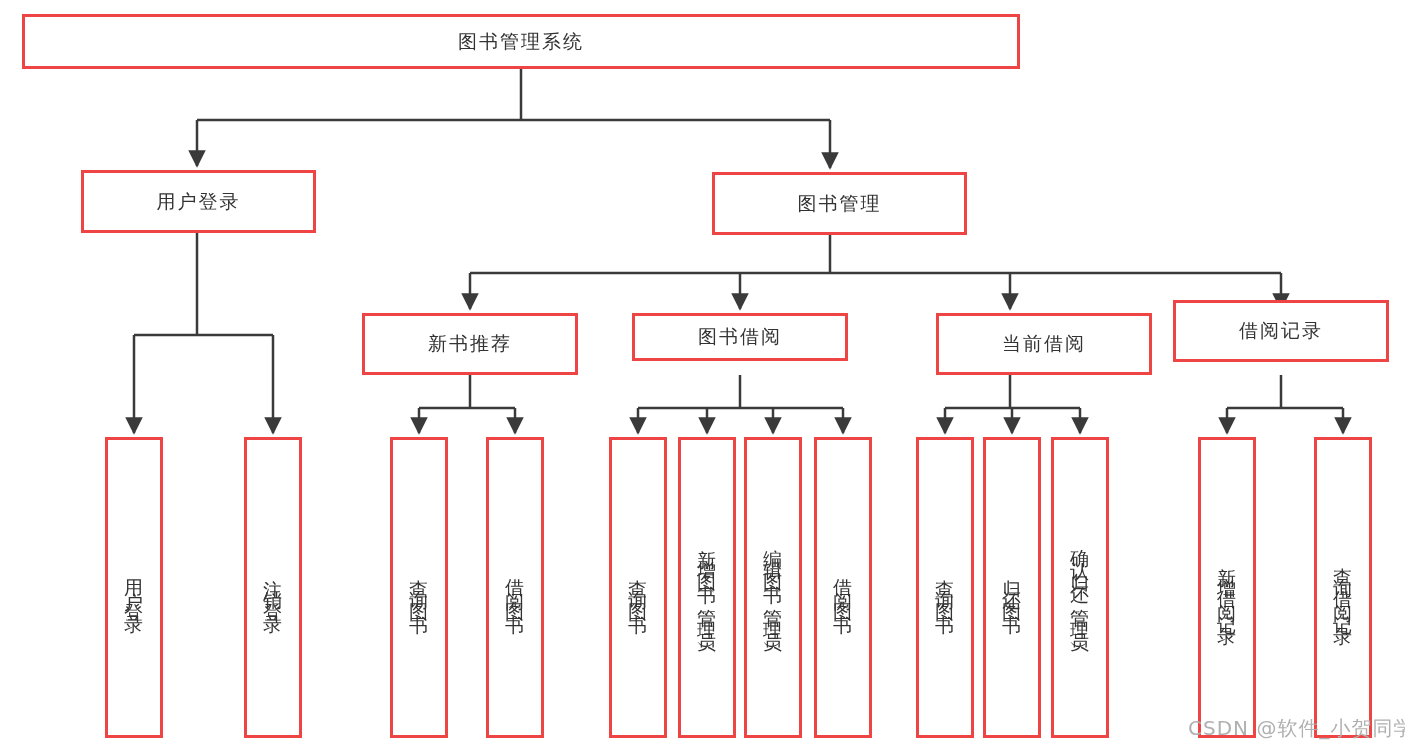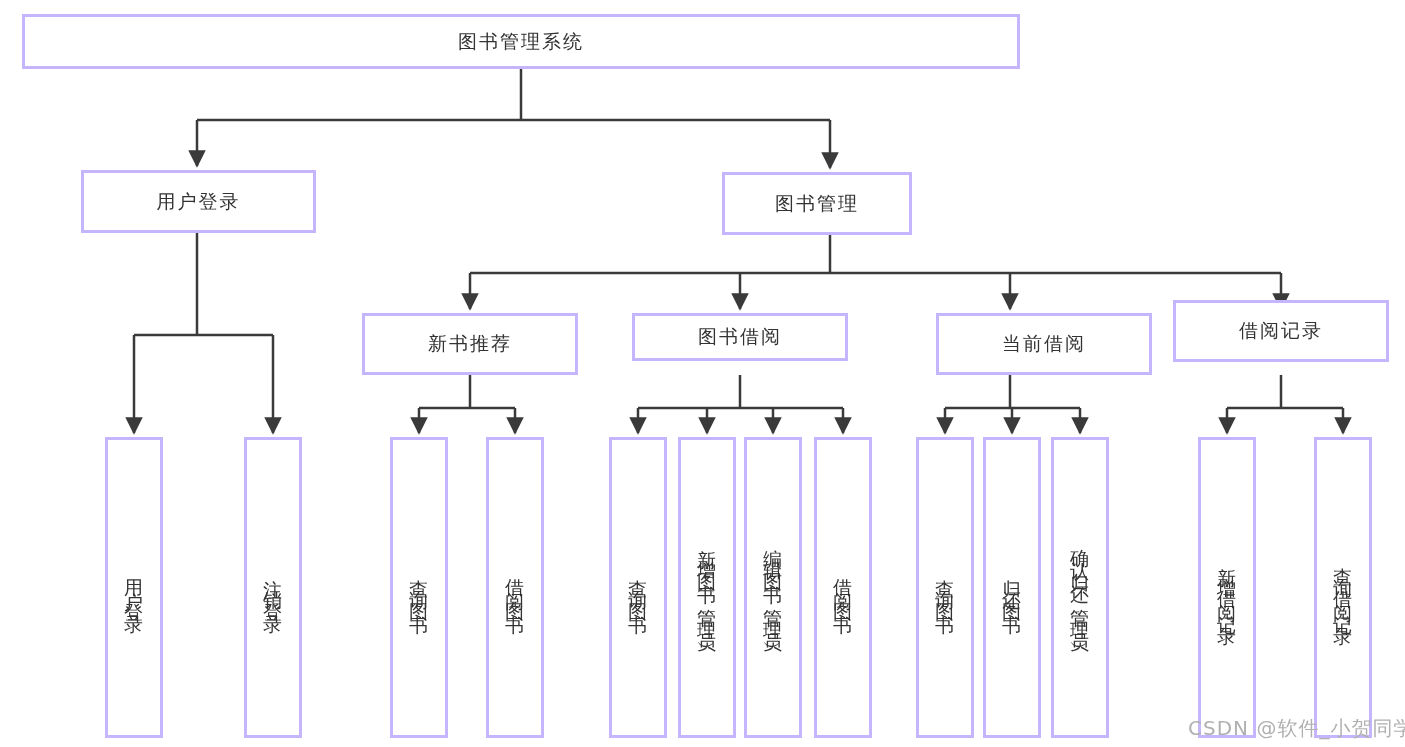--- a/index.html
+++ b/index.html
@@ -9,21 +9,21 @@
     background:#ffffff;
     font-family:"DejaVu Sans","Liberation Sans",sans-serif;
     color:#333333;
     overflow:hidden;
   }
   svg.wires { position:absolute; left:0; top:0; width:1405px; height:747px; }
   .box {
     position:absolute;
     box-sizing:border-box;
     background:#ffffff;
-    border:3px solid #c4b5fd;
+    border:3px solid #ef4444;
     display:flex; align-items:center; justify-content:center;
     font-size:19px;
     letter-spacing:2px;
     z-index:2;
   }
   .leaf { width:58px; top:437px; height:301px; }
   .leaf .vtext {
     writing-mode:vertical-rl;
     text-orientation:mixed;
     letter-spacing:12px;
@@ -96,21 +96,21 @@
     </g>
   </svg>
 
   <div class="box" style="left:22px; top:14px; width:998px; height:55px;">
     <span>图书管理系统</span>
   </div>
 
   <div class="box" style="left:81px; top:170px; width:235px; height:63px;">
     <span>用户登录</span>
   </div>
-  <div class="box" style="left:712px; top:172px; width:190px; height:63px;margin-left:10px;">
+  <div class="box" style="left:712px; top:172px; width:255px; height:63px;">
     <span>图书管理</span>
   </div>
 
   <div class="box" style="left:362px; top:313px; width:216px; height:62px;">
     <span>新书推荐</span>
   </div>
   <div class="box" style="left:632px; top:313px; width:216px; height:48px;">
     <span>图书借阅</span>
   </div>
   <div class="box" style="left:902px; top:313px; width:216px; height:62px;margin-left:34px;">

